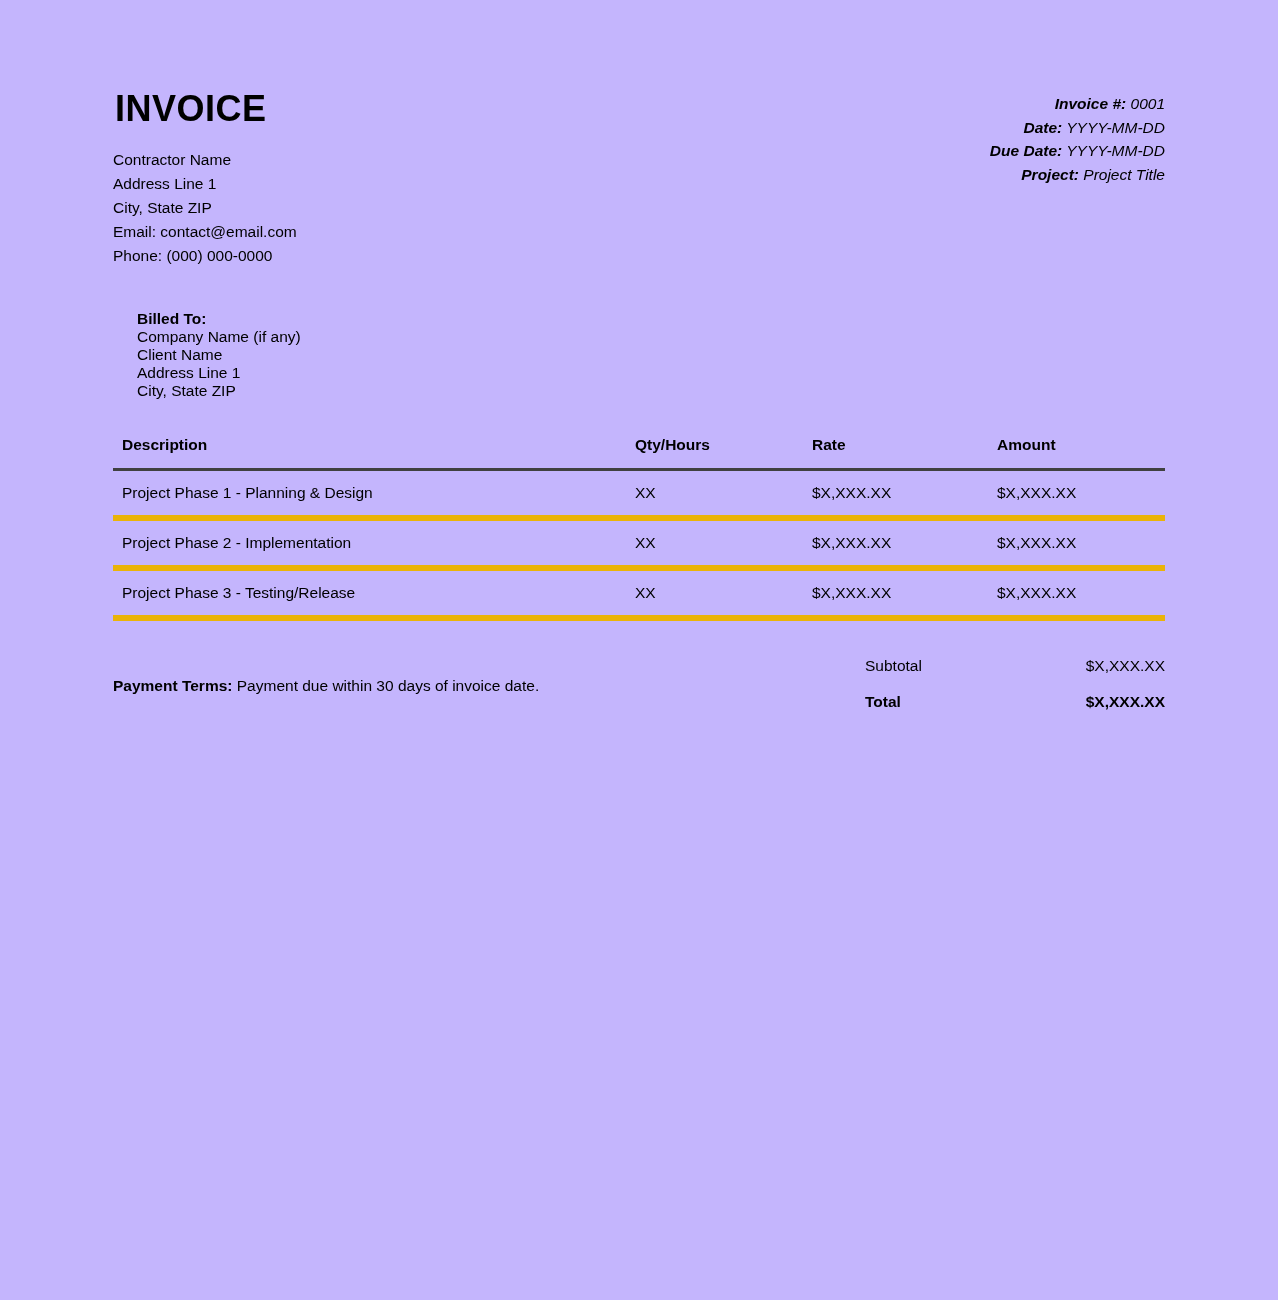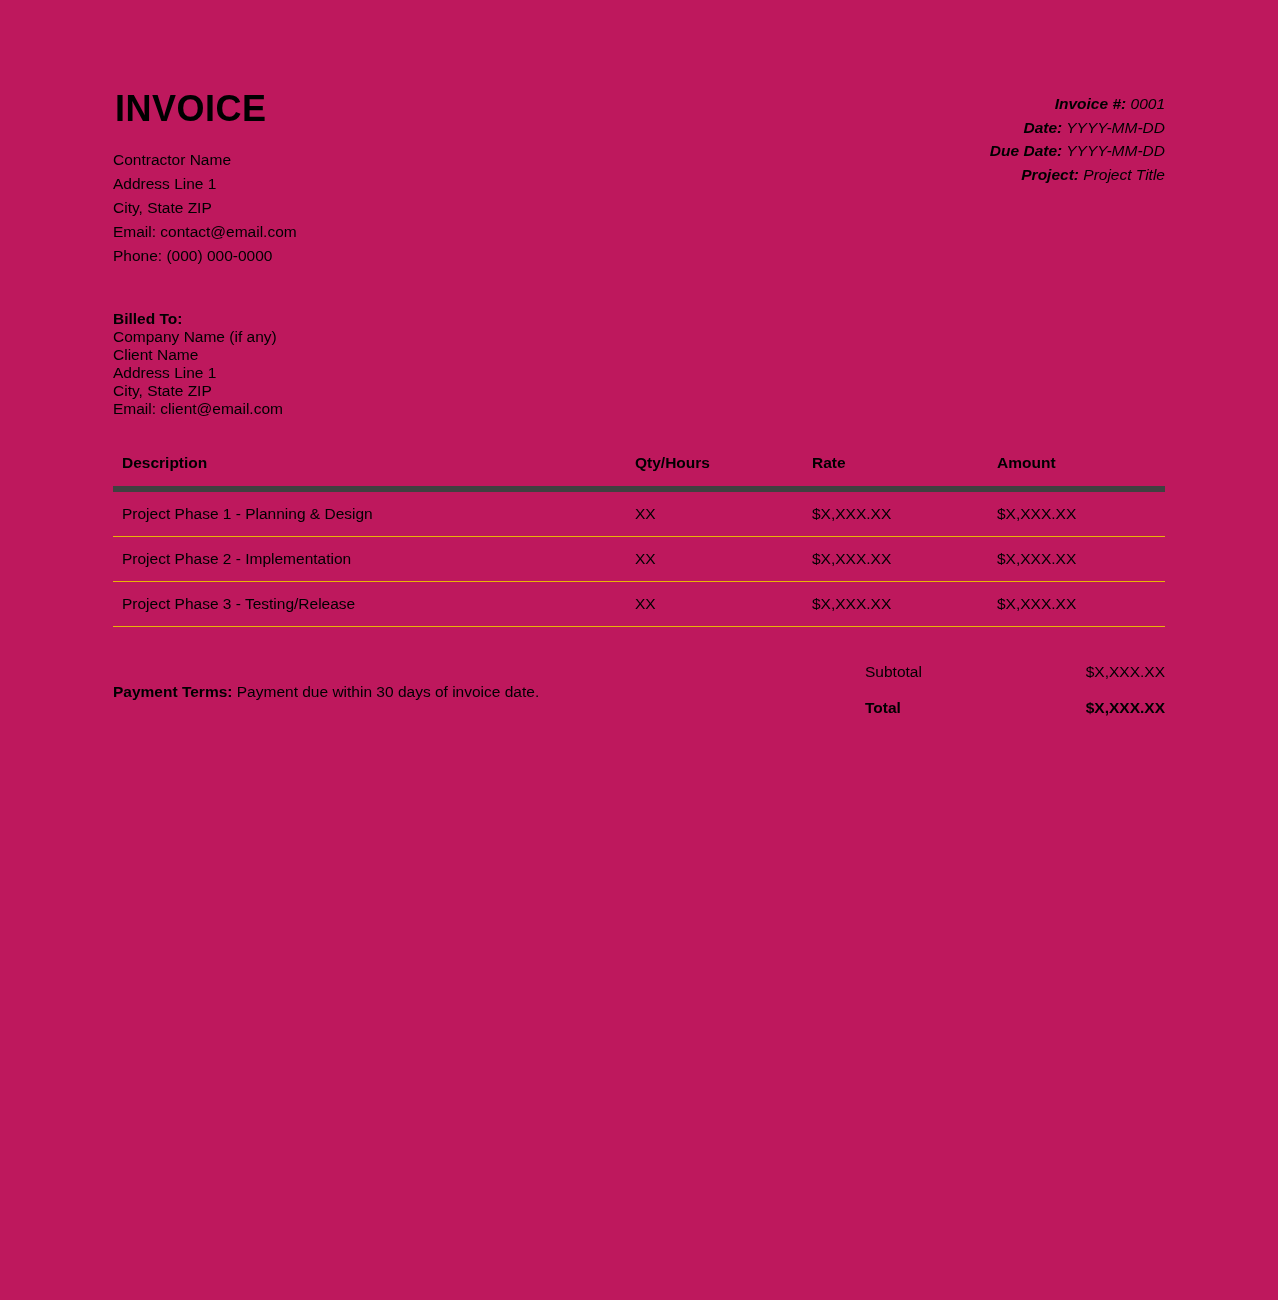--- a/index.html
+++ b/index.html
@@ -12,21 +12,21 @@
     width: 1278px;
     height: 1300px;
     font-family: "Liberation Sans", sans-serif;
     color: #000000;
     -webkit-font-smoothing: antialiased;
   }
   .page {
     position: relative;
     width: 1278px;
     height: 1300px;
-    background: #be185d;
+    background: #c4b5fd;
     box-sizing: border-box;
     padding: 88px 113px 0 113px;
   }
 
   
   .header {
     display: flex;
     align-items: flex-start;
     justify-content: space-between;
   }
@@ -52,43 +52,44 @@
     padding-top: 4px;
   }
   .header-right .meta-row { white-space: nowrap; font-style: italic; }
   .header-right .lbl { font-weight: bold; }
 
   
   .billed-to {
     margin-top: 42px;
     font-size: 15.5px;
     line-height: 18px;
+    margin-left: 24px;
   }
   .billed-to .bt-title { font-weight: bold; }
   .billed-to div { white-space: nowrap; }
 
   
   .items {
     margin-top: 36px;
     width: 1052px;
     border-collapse: collapse;
     table-layout: fixed;
     font-size: 15.5px;
   }
   .items th {
     text-align: left;
     font-weight: bold;
     padding: 0 0 14px 9px;
-    border-bottom: 6px solid #404040;
+    border-bottom: 3px solid #404040;
     vertical-align: bottom;
   }
   .items td {
     text-align: left;
     padding: 13px 0 13px 9px;
-    border-bottom: 1px solid #eab308;
+    border-bottom: 6px solid #eab308;
     vertical-align: middle;
   }
   .col-desc { width: 513px; }
   .col-qty  { width: 177px; }
   .col-rate { width: 185px; }
   .col-amt  { width: 177px; }
 
   
   .bottom {
     margin-top: 30px;
@@ -158,21 +159,20 @@
     </div>
 
   </div>
 
   <div class="billed-to">
     <div class="bt-title">Billed To:</div>
     <div>Company Name (if any)</div>
     <div>Client Name</div>
     <div>Address Line 1</div>
     <div>City, State ZIP</div>
-    <div>Email: client@email.com</div>
   </div>
 
   <table class="items">
     <colgroup>
       <col class="col-desc">
       <col class="col-qty">
       <col class="col-rate">
       <col class="col-amt">
     </colgroup>
     <thead>

